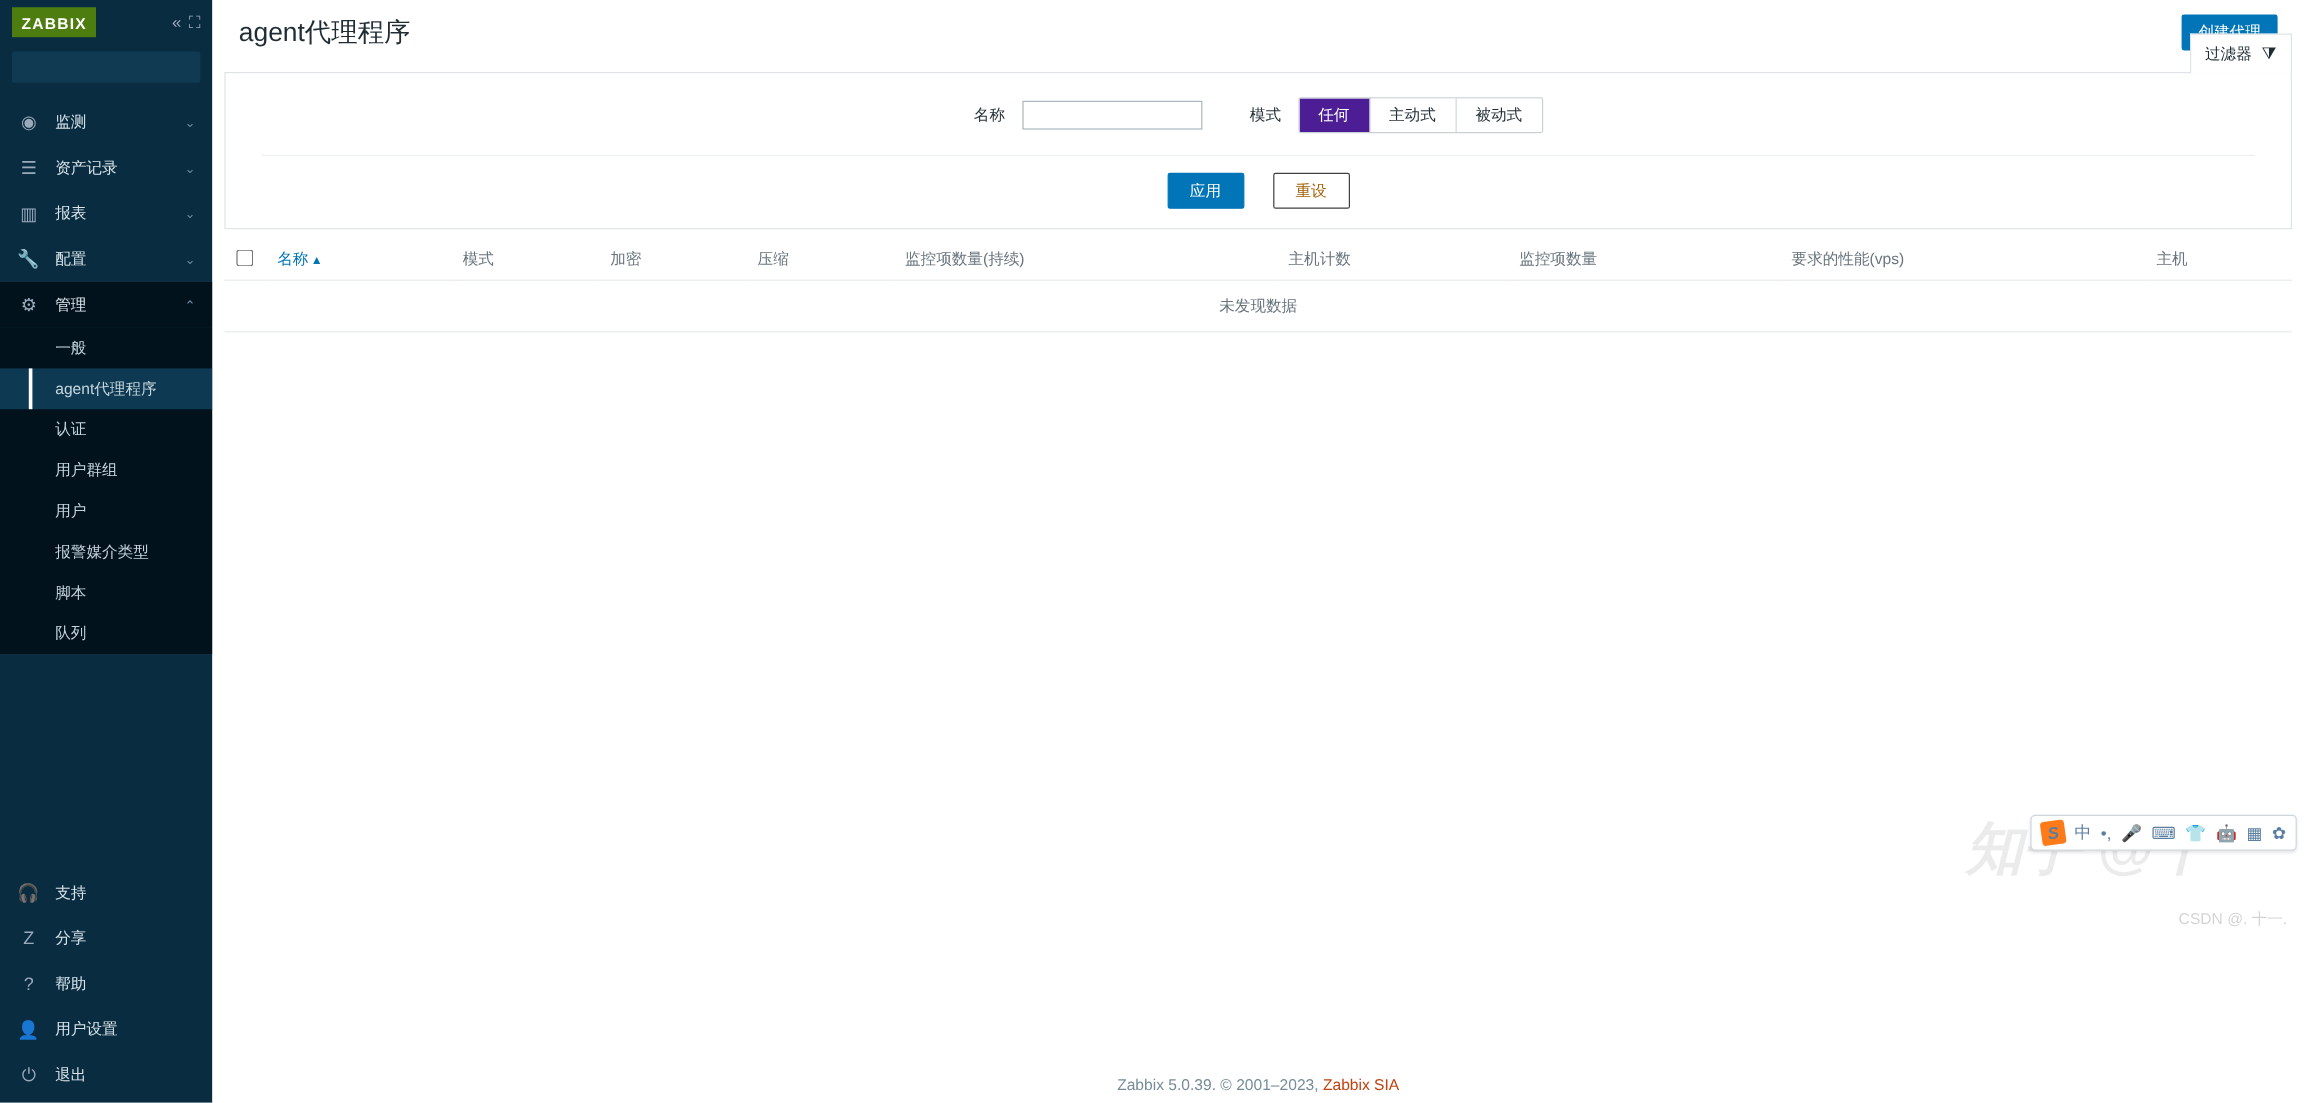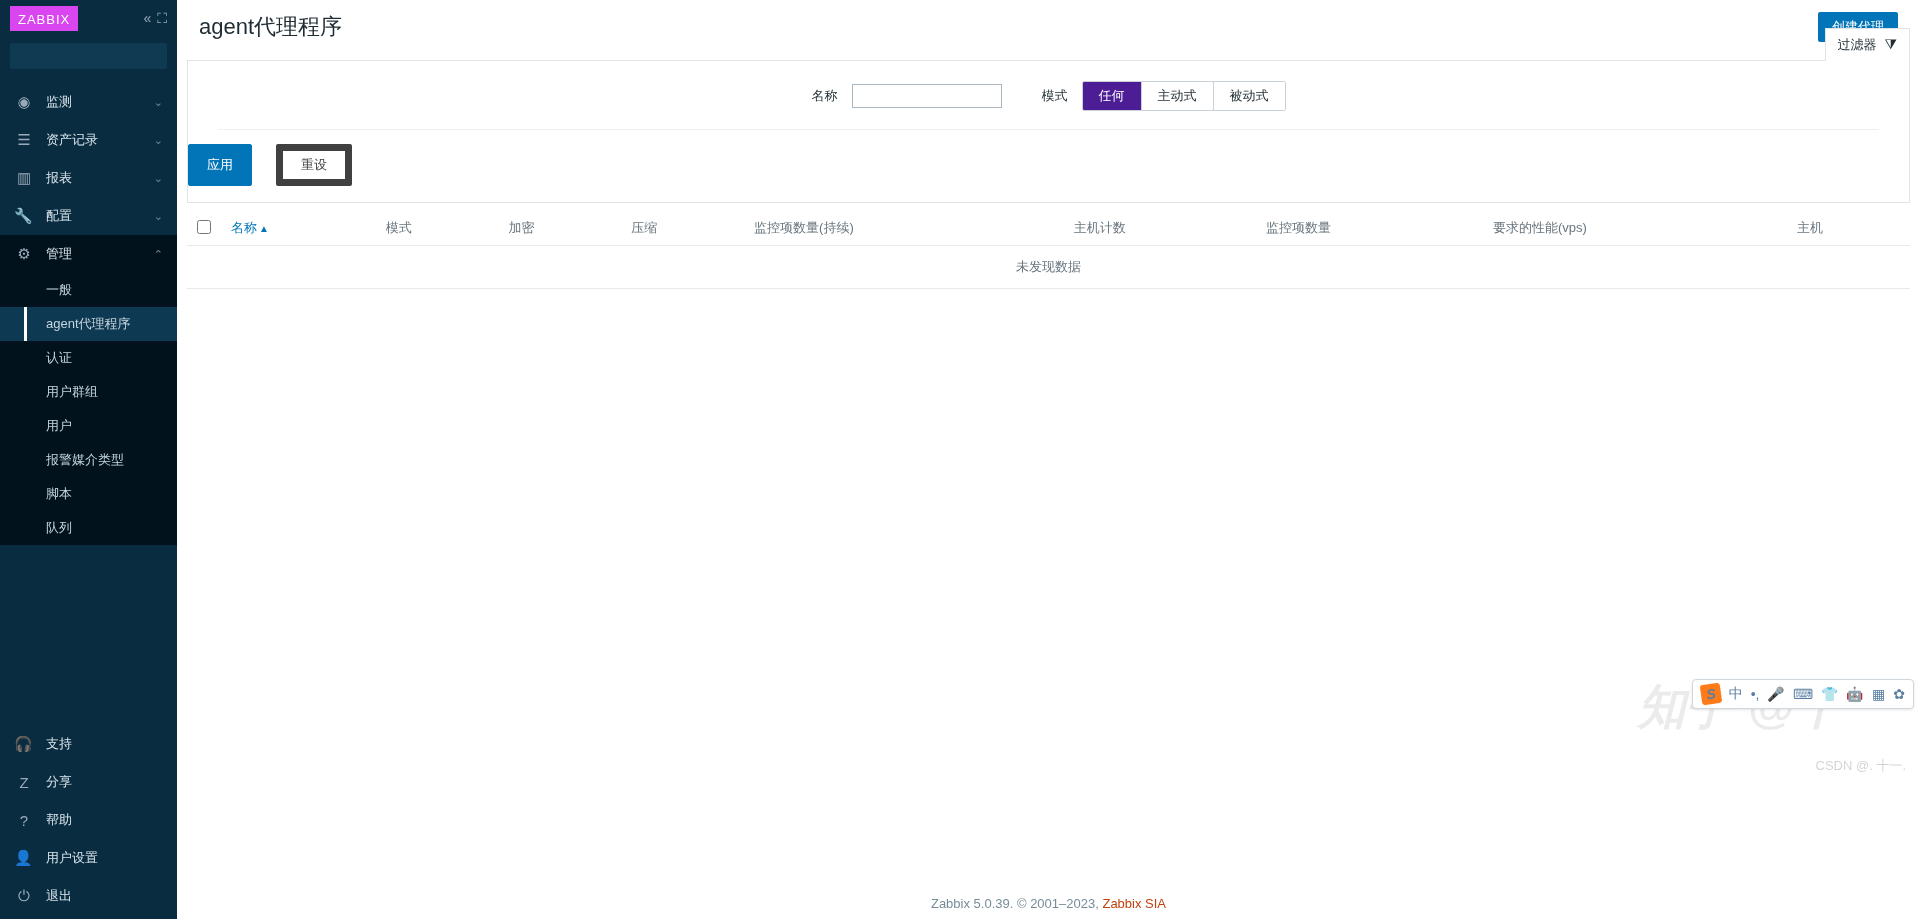--- a/index.html
+++ b/index.html
@@ -1,20 +1,20 @@
 <!DOCTYPE html>
 <html><head>
 <meta charset="utf-8">
 <style>
 *{box-sizing:border-box;margin:0;padding:0;font-family:Arial,"Microsoft YaHei",sans-serif;font-size:13px}
 body{background:#fff;color:#1f2c33;overflow:hidden}
 .layout{display:flex;height:919px;width:1920px;position:relative}
 .sidebar{width:177px;background:#0a2c40;color:#fff;display:flex;flex-direction:column;flex-shrink:0}
 .logo-row{display:flex;align-items:center;padding:6px 10px 6px 10px;gap:8px}
-.logo{background:#d946ef;color:#fff;font-weight:normal;font-size:18px;padding:2px 8px;letter-spacing:1px}
+.logo{background:#4d7c0f;color:#fff;font-weight:bold;font-size:18px;padding:2px 8px;letter-spacing:1px}
 .logo .z{color:#fff}
 .collapse-icons{display:flex;gap:6px;margin-left:auto;color:#9ab}
 .collapse-icons span{cursor:pointer;font-size:14px}
 .search-box{margin:6px 10px;background:#0f3a52;display:flex;align-items:center;padding:4px 8px;border-radius:2px}
 .search-box input{background:transparent;border:none;outline:none;color:#fff;flex:1;font-size:13px}
 .search-box .si{color:#6b8a9c;font-size:15px}
 .nav{list-style:none;margin-top:8px}
 .nav-item{display:flex;align-items:center;padding:10px 14px;color:#d8e4eb;cursor:pointer;position:relative}
 .nav-item .ico{width:20px;margin-right:12px;text-align:center;color:#9ab;font-size:15px}
 .nav-item .chev{margin-left:auto;color:#6b8a9c;font-size:11px}
@@ -37,23 +37,23 @@
 .filter-icon{font-size:14px}
 .filter-box{border:1px solid #dfe4e7;background:#fff;padding:20px 0 16px;position:relative}
 .filter-row{display:flex;justify-content:center;align-items:center;gap:40px;border-bottom:1px solid #eef1f3;padding-bottom:18px;margin:0 30px}
 .filter-field{display:flex;align-items:center;gap:14px}
 .filter-field label{color:#1f2c33}
 .filter-field input[type=text]{border:1px solid #a9b6bf;padding:4px 6px;width:150px;height:24px}
 .seg{display:flex;border:1px solid #c9d1d6;border-radius:2px;overflow:hidden}
 .seg button{border:none;background:#fff;padding:5px 16px;cursor:pointer;color:#1f2c33;border-right:1px solid #c9d1d6}
 .seg button:last-child{border-right:none}
 .seg button.active{background:#4c1d95;color:#fff}
-.filter-actions{display:flex;justify-content:flex-start;gap:24px;margin-top:14px}
+.filter-actions{display:flex;justify-content:center;gap:24px;margin-top:14px}
 .btn-primary{background:#0275b8;color:#fff;border:1px solid #0275b8;padding:5px 18px;border-radius:2px;cursor:pointer}
-.btn-secondary{background:#fff;color:#404040;border:7px solid #404040;padding:5px 18px;border-radius:2px;cursor:pointer}
+.btn-secondary{background:#fff;color:#a16207;border:1px solid #404040;padding:5px 18px;border-radius:2px;cursor:pointer}
 .table{width:100%;margin-top:8px;border-collapse:collapse}
 .table th{text-align:left;padding:8px 10px;color:#69757e;font-weight:normal;border-bottom:1px solid #e6eaec;font-size:13px}
 .table th.sortcol{color:#0275b8}
 .table th .arrow{color:#0275b8;font-size:10px;margin-left:2px}
 .table th:last-child{text-align:left}
 .empty-row td{text-align:center;padding:12px;color:#69757e;border-bottom:1px solid #e6eaec}
 .table-footer{display:flex;padding:8px 10px;color:#69757e;font-size:12px}
 .table-footer .right{margin-left:auto}
 .bulk-actions{display:flex;align-items:center;gap:14px;padding:14px 0 0 4px}
 .bulk-actions .count{color:#69757e}

